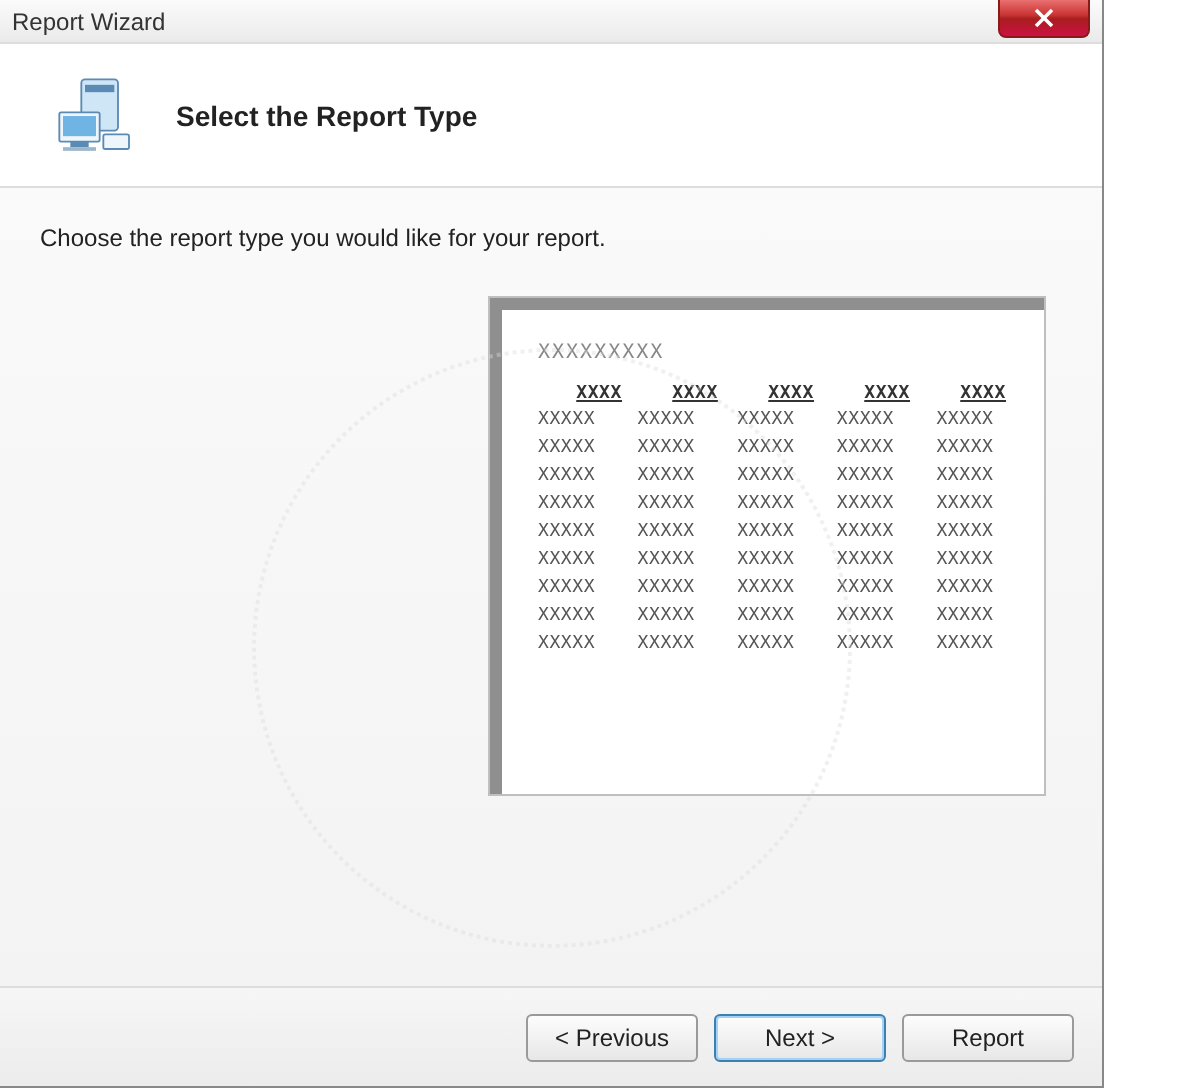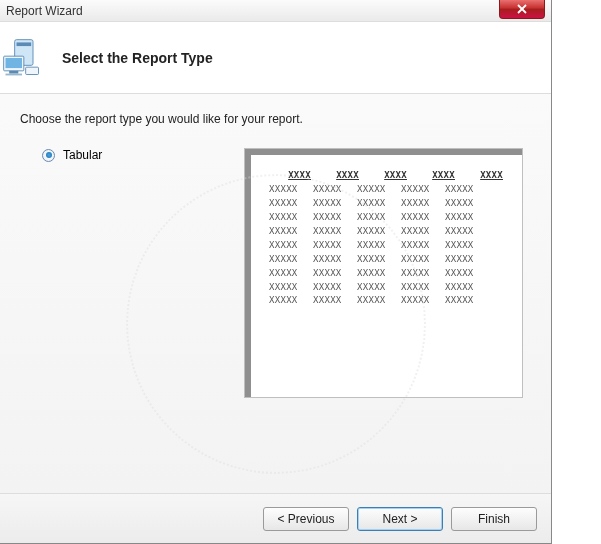--- a/index.html
+++ b/index.html
@@ -50,21 +50,21 @@
     justify-content: center;
     cursor: pointer;
   }
   .close-btn svg { width: 10px; height: 10px; }
   .header {
     height: 72px;
     background: #fff;
     border-bottom: 1px solid #ddd;
     display: flex;
     align-items: center;
-    padding: 0 0;
+    padding: 0 26px;
   }
   .header-icon {
     width: 44px; height: 44px; margin-right: 18px;
     display:flex; align-items:center; justify-content:center;
   }
   .header-title {
     font-size: 14px;
     font-weight: bold;
     color: #222;
   }
@@ -116,21 +116,21 @@
   .preview-inner {
     padding: 8px 8px 8px 8px;
     font-family: monospace;
     font-size: 9px;
     color: #555;
     line-height: 1.55;
     letter-spacing: 0.3px;
   }
   .preview-title { color:#888; margin-bottom:6px; letter-spacing:1px; font-size:10px;}
   .hdr { text-decoration: underline; font-weight:bold; color:#333; display:flex; gap:6px;text-align:right;}
-  .rw { display:flex; gap:2px; }
+  .rw { display:flex; gap:14px; }
   .cell { width: 42px; overflow:hidden; white-space:nowrap; }
   .footer {
     height: 50px;
     border-top: 1px solid #ddd;
     background: linear-gradient(#f6f6f6,#ececec);
     display: flex;
     align-items: center;
     justify-content: flex-end;
     gap: 8px;
     padding-right: 14px;
@@ -193,30 +193,25 @@
     </div>
     <div class="header-title">Select the Report Type</div>
   </div>
 
   <div class="content">
     <div class="watermark"></div>
     <div class="prompt">Choose the report type you would like for your report.</div>
 
     <div class="body-row">
       <div class="options">
-        <div class="radio-row radio-selected">
-          <span class="radio-outer">
-              <span class="radio-inner"></span>
-            </span>
-          <span>Tabular</span>
-        </div>
       </div>
 
       <div class="preview">
         <div class="preview-inner">
+          <div class="preview-title">XXXXXXXXX</div>
           <div class="hdr" id="preview-header">
               <span class="cell">XXXX</span>
               <span class="cell">XXXX</span>
               <span class="cell">XXXX</span>
               <span class="cell">XXXX</span>
               <span class="cell">XXXX</span>
             </div>
           <div id="preview-rows">
               <div class="rw">
                 <span class="cell">XXXXX</span>
@@ -288,17 +283,17 @@
   </div>
 
   <div class="footer">
     <div class="btn">
         <span>&lt; Previous</span>
       </div>
     <div class="btn default">
         <span>Next &gt;</span>
       </div>
     <div class="btn">
-        <span>Finish</span>
+        <span>Report</span>
       </div>
   </div>
 
 </div>
 
 </body></html>

